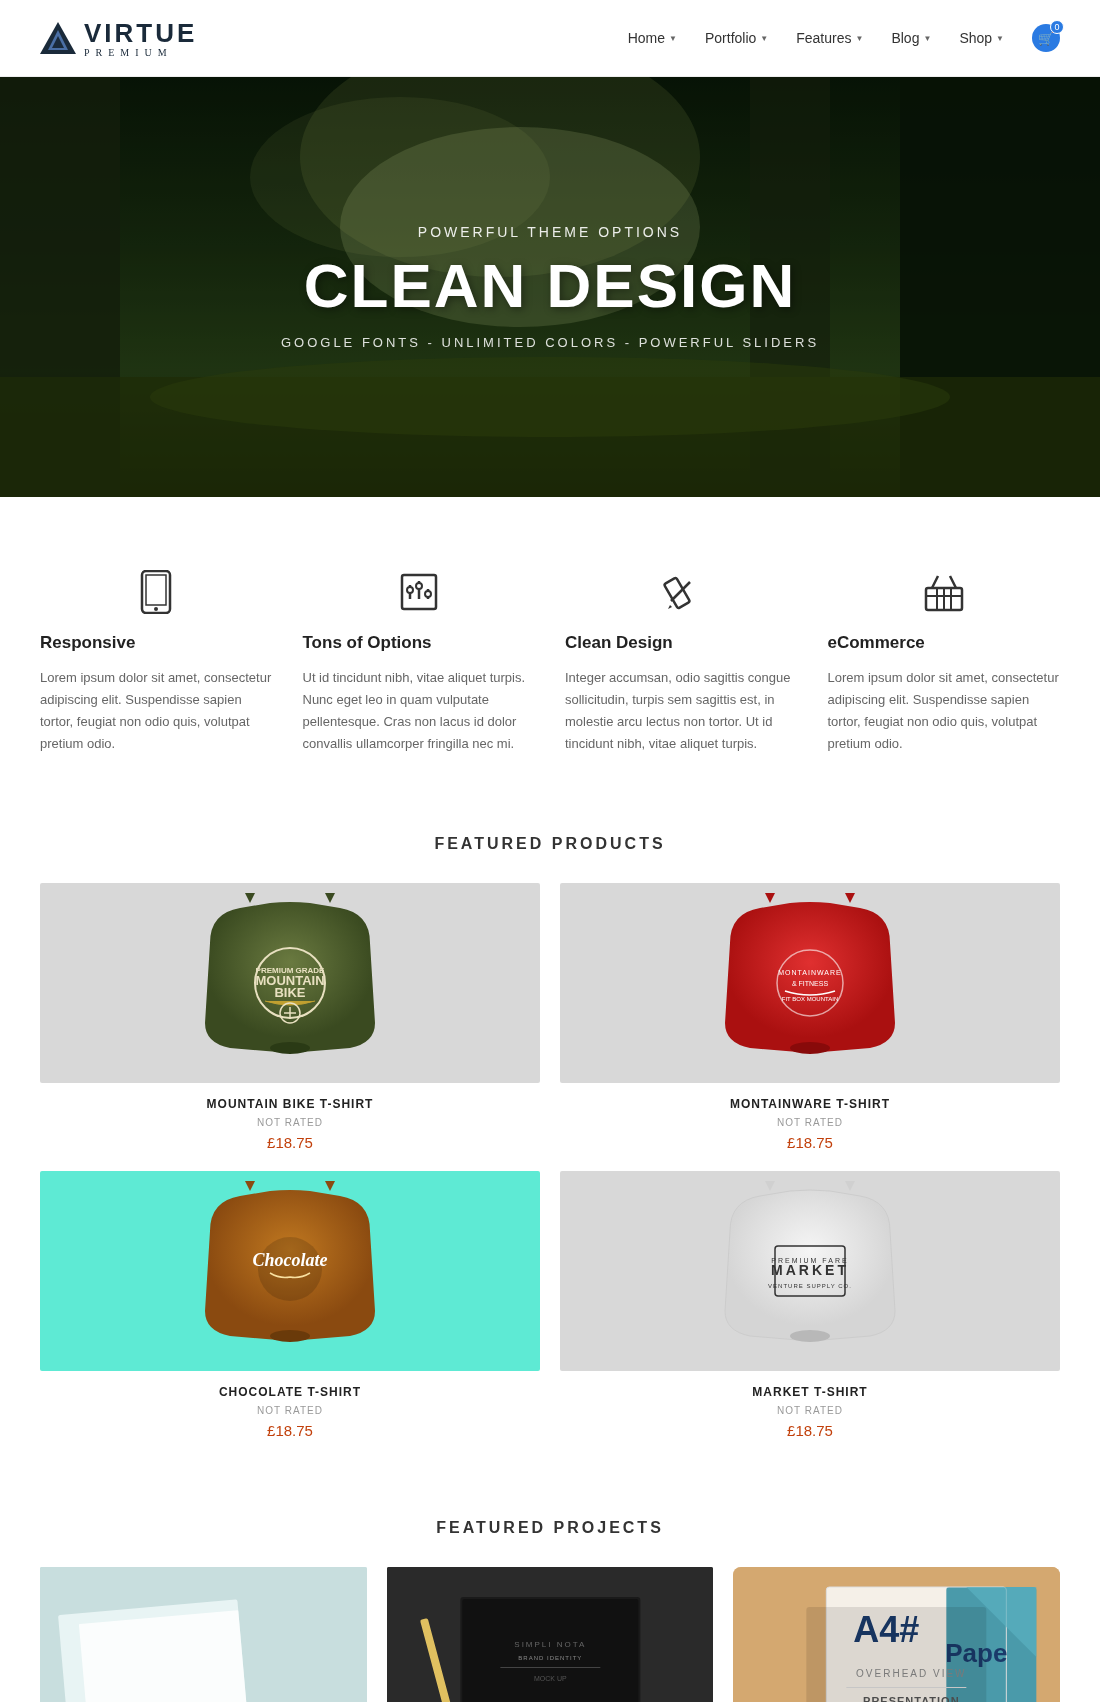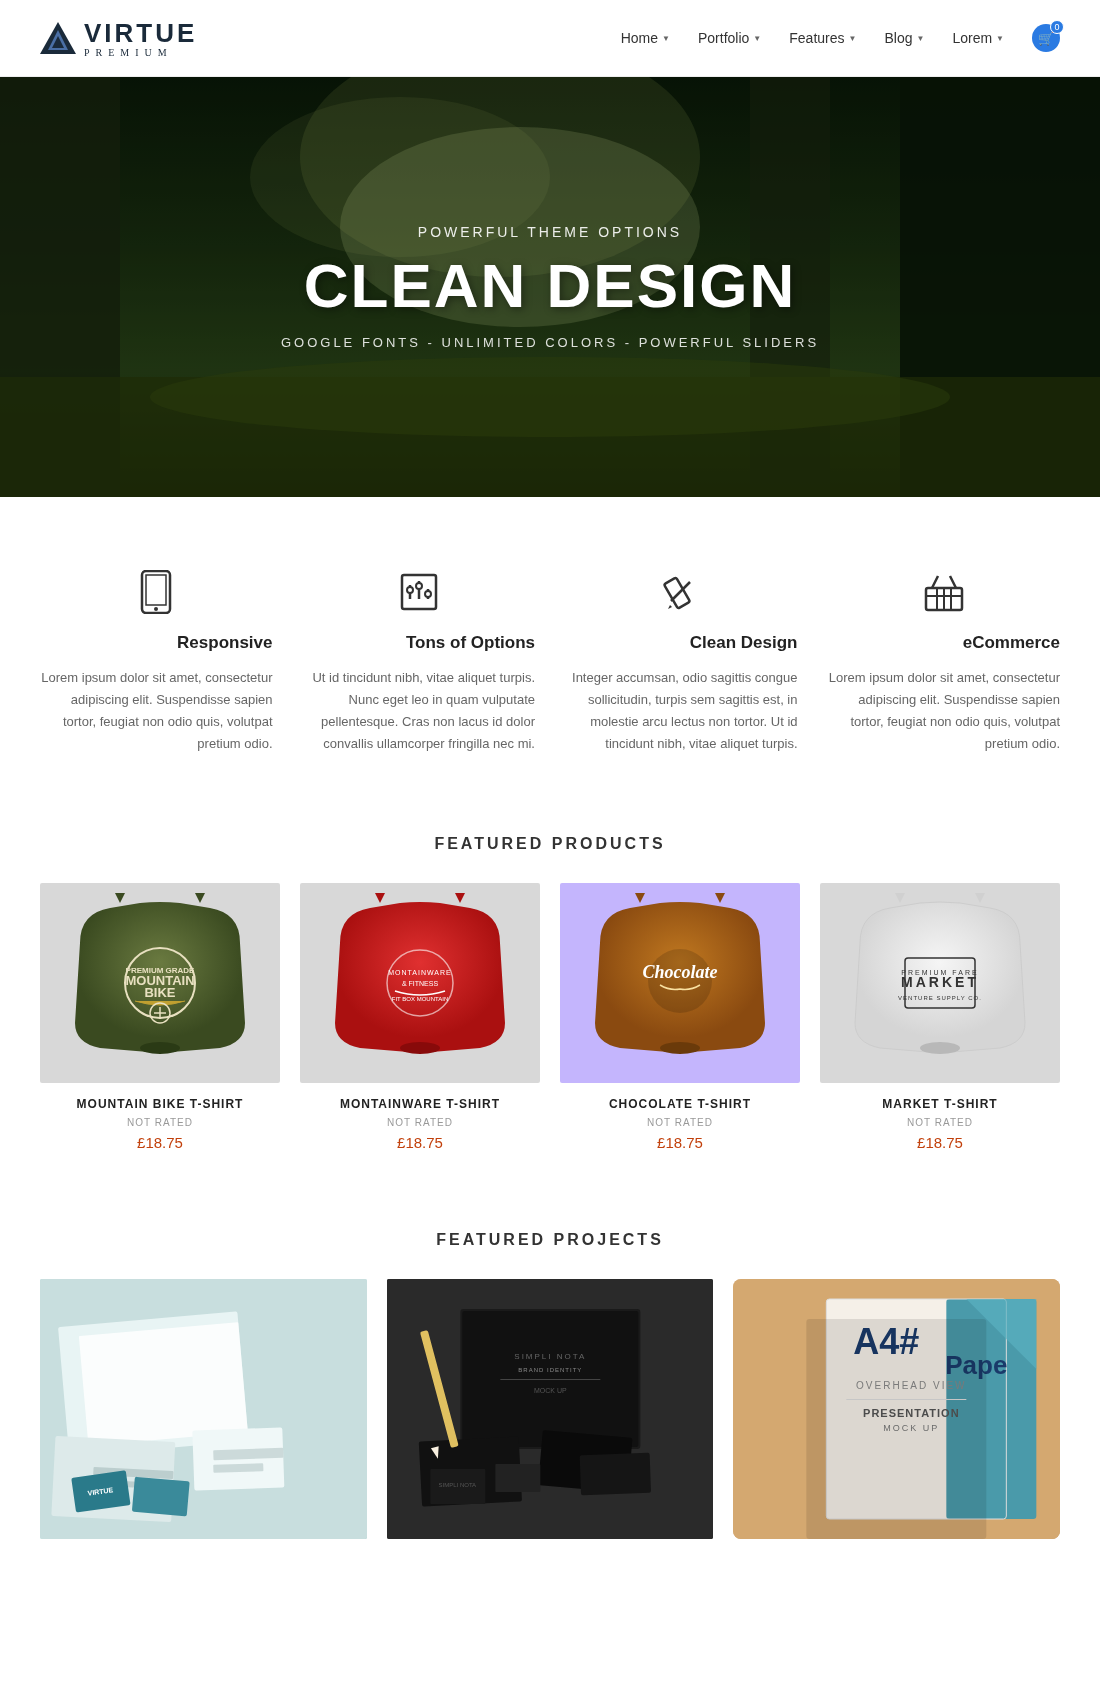--- a/index.html
+++ b/index.html
@@ -76,39 +76,39 @@
     }
     .hero-tagline {
       font-size: 13px; letter-spacing: 3px; color: rgba(255,255,255,0.85);
       text-transform: uppercase; font-weight: 400; text-align: right;
     }
 
     
     .features {
       padding: 70px 40px 60px;
       display: grid; grid-template-columns: repeat(4, 1fr);
-      gap: 30px; text-align: right;
+      gap: 30px; text-align: left;
     }
     .feature-item {}
     .feature-icon {
       font-size: 38px; color: #333; margin-bottom: 16px;
       display: flex; align-items: center; justify-content: center; height: 50px;
     }
     .feature-title { font-size: 17px; font-weight: 600; margin-bottom: 14px; color: #222; }
     .feature-desc { font-size: 13px; color: #666; line-height: 1.7; }
 
     
     .section-title {
       text-align: center; font-size: 16px; font-weight: 700;
       letter-spacing: 3px; color: #333; text-transform: uppercase;
       margin-bottom: 30px;
     }
     .products-section { padding: 20px 40px 60px; }
     .products-grid {
-      display: grid; grid-template-columns: repeat(4, 1fr);
+      display: grid; grid-template-columns: repeat(2, 1fr);
       gap: 20px;
     }
     .product-card { border: none; background: #fff; }
     .product-image {
       width: 100%; height: 200px;
       background: #e8e8e8; border-radius: 2px;
       display: flex; align-items: center; justify-content: center;
       overflow: hidden; margin-bottom: 14px;
     }
     .product-image svg { width: 100%; height: 100%; }
@@ -171,21 +171,21 @@
     </a>
     <a href="#">
       <span>Features</span>
       <span class="caret">▼</span>
     </a>
     <a href="#">
       <span>Blog</span>
       <span class="caret">▼</span>
     </a>
     <a href="#">
-      <span>Lorem</span>
+      <span>Shop</span>
       <span class="caret">▼</span>
     </a>
     <div class="cart-icon" style="position:relative;">
       🛒
       <span class="cart-badge">0</span>
     </div>
   </nav>
 </header>
 
 <section class="hero">
@@ -335,21 +335,21 @@
           <text x="100" y="118" text-anchor="middle" fill="#fff" font-size="6" font-family="Arial">FIT BOX MOUNTAIN</text>
           <ellipse cx="100" cy="165" rx="20" ry="6" fill="#880a0a"></ellipse>
         </svg>
       </div>
       <p class="product-name">MONTAINWARE T-SHIRT</p>
       <p class="product-rating">NOT RATED</p>
       <p class="product-price">£18.75</p>
     </div>
 
     <div class="product-card">
-      <div class="product-image" style="background:#c4b5fd;">
+      <div class="product-image" style="background:#5eead4;">
         <svg viewBox="0 0 200 200" xmlns="http://www.w3.org/2000/svg">
           <defs>
             <radialGradient id="g3" cx="50%" cy="40%" r="50%">
               <stop offset="0%" stop-color="#c07820"></stop>
               <stop offset="100%" stop-color="#8a4a10"></stop>
             </radialGradient>
           </defs>
           <path d="M20,60 Q20,30 50,25 L80,20 Q100,18 120,20 L150,25 Q180,30 180,60 L185,140 Q185,160 160,165 L100,170 L40,165 Q15,160 15,140 Z" fill="url(#g3)"></path>
           <path d="M60,20 L55,10 L65,10 Z" fill="#8a4a10"></path>
           <path d="M140,20 L135,10 L145,10 Z" fill="#8a4a10"></path>

